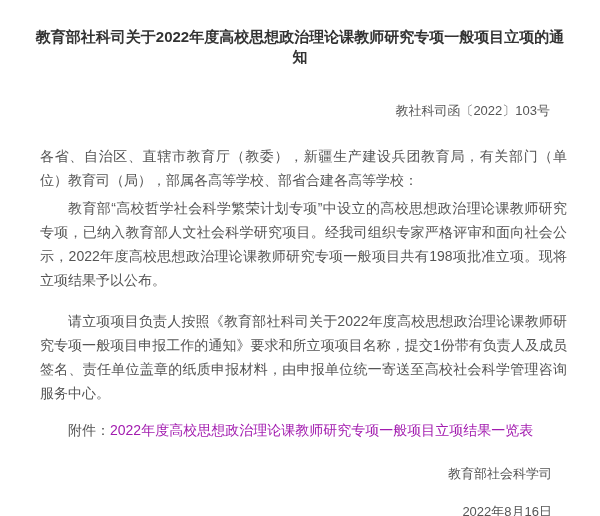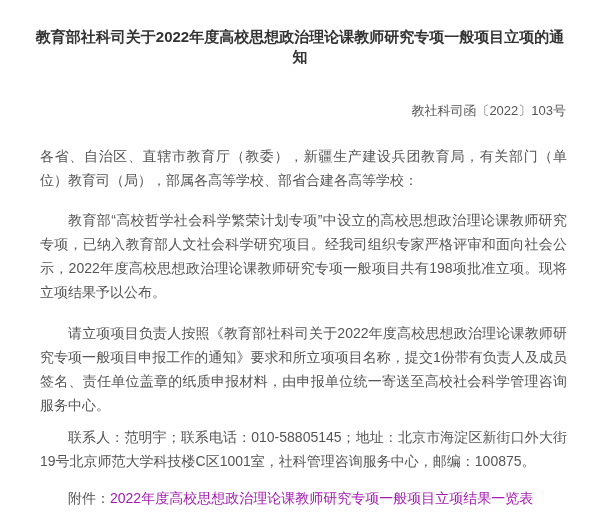--- a/index.html
+++ b/index.html
@@ -19,38 +19,38 @@
     text-align: center;
     font-size: 15px;
     font-weight: bold;
     color: #333333;
     line-height: 20px;
     padding: 0 30px;
   }
   .docnum {
     margin-top: 37px;
     text-align: right;
-    padding-right: 34px;
+    padding-right: 50px;
     font-size: 13px;
     color: #555555;
     line-height: 14px;
   }
   .body {
     padding-left: 40px;
     padding-right: 33px;
     font-size: 14px;
     color: #555555;
   }
   .body p {
     line-height: 24px;
     text-align: justify;
   }
   .p-salutation { margin-top: 26px; }
   .p-indent { text-indent: 2em; }
-  .p-body1 { margin-top: 16px; }
+  .p-body1 { margin-top: 4px; }
   .p-body2 { margin-top: 17px; }
   .p-contact { margin-top: 8px; }
   .p-attachment { margin-top: 13px; }
   .attachment-link {
     color: #a21caf;
     text-decoration: none;
     cursor: pointer;
   }
   .sig-block {
     padding-right: 48px;
@@ -71,21 +71,20 @@
   <div class="docnum">教社科司函〔2022〕103号</div>
 
   <div class="body">
 
     <p class="p-salutation">各省、自治区、直辖市教育厅（教委），新疆生产建设兵团教育局，有关部门（单位）教育司（局），部属各高等学校、部省合建各高等学校：</p>
 
     <p class="p-indent p-body1">教育部“高校哲学社会科学繁荣计划专项”中设立的高校思想政治理论课教师研究专项，已纳入教育部人文社会科学研究项目。经我司组织专家严格评审和面向社会公示，2022年度高校思想政治理论课教师研究专项一般项目共有198项批准立项。现将立项结果予以公布。</p>
 
     <p class="p-indent p-body2">请立项项目负责人按照《教育部社科司关于2022年度高校思想政治理论课教师研究专项一般项目申报工作的通知》要求和所立项项目名称，提交1份带有负责人及成员签名、责任单位盖章的纸质申报材料，由申报单位统一寄送至高校社会科学管理咨询服务中心。</p>
 
-    <p class="p-indent p-contact">联系人：范明宇；联系电话：010-58805145；地址：北京市海淀区新街口外大街19号北京师范大学科技楼C区1001室，社科管理咨询服务中心，邮编：100875。</p>
 
     <p class="p-indent p-attachment">
       <span>附件：</span><a class="attachment-link">2022年度高校思想政治理论课教师研究专项一般项目立项结果一览表</a>
     </p>
 
   </div>
 
   <div class="sig-block">
     <div class="signature">教育部社会科学司</div>
     <div class="date">2022年8月16日</div>

